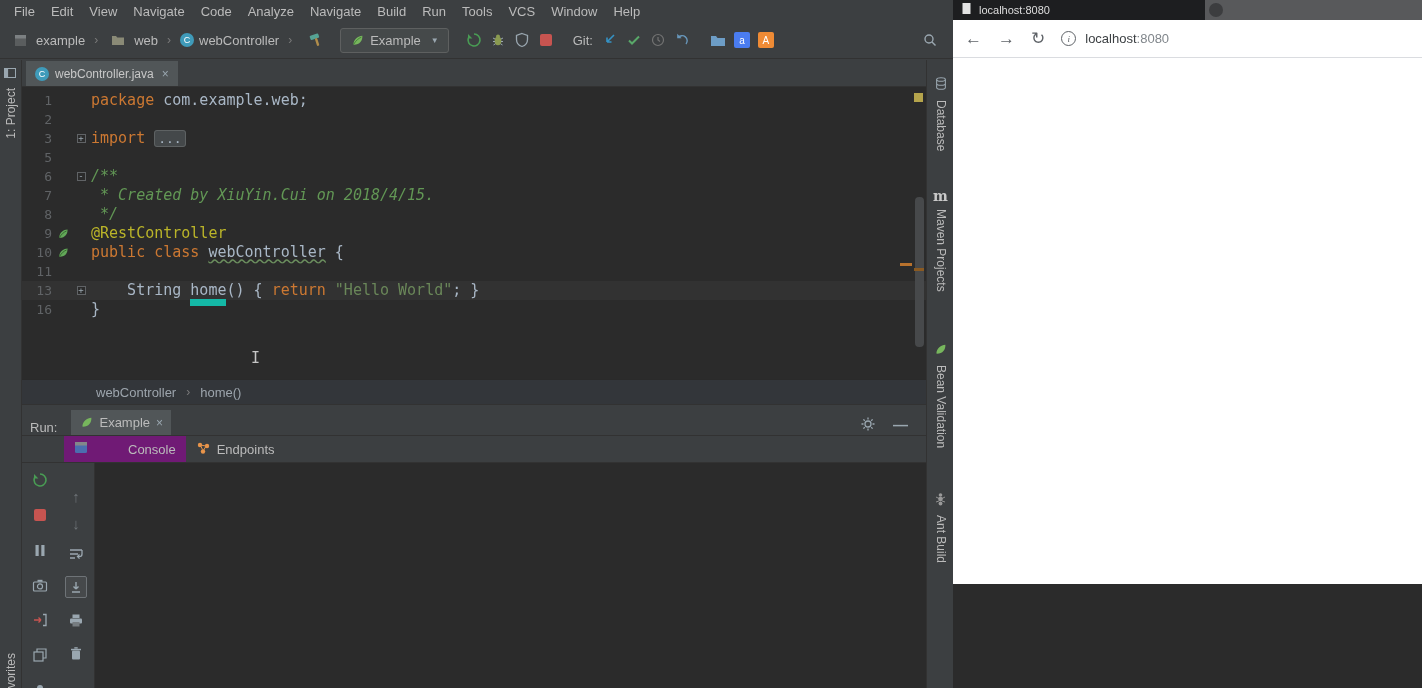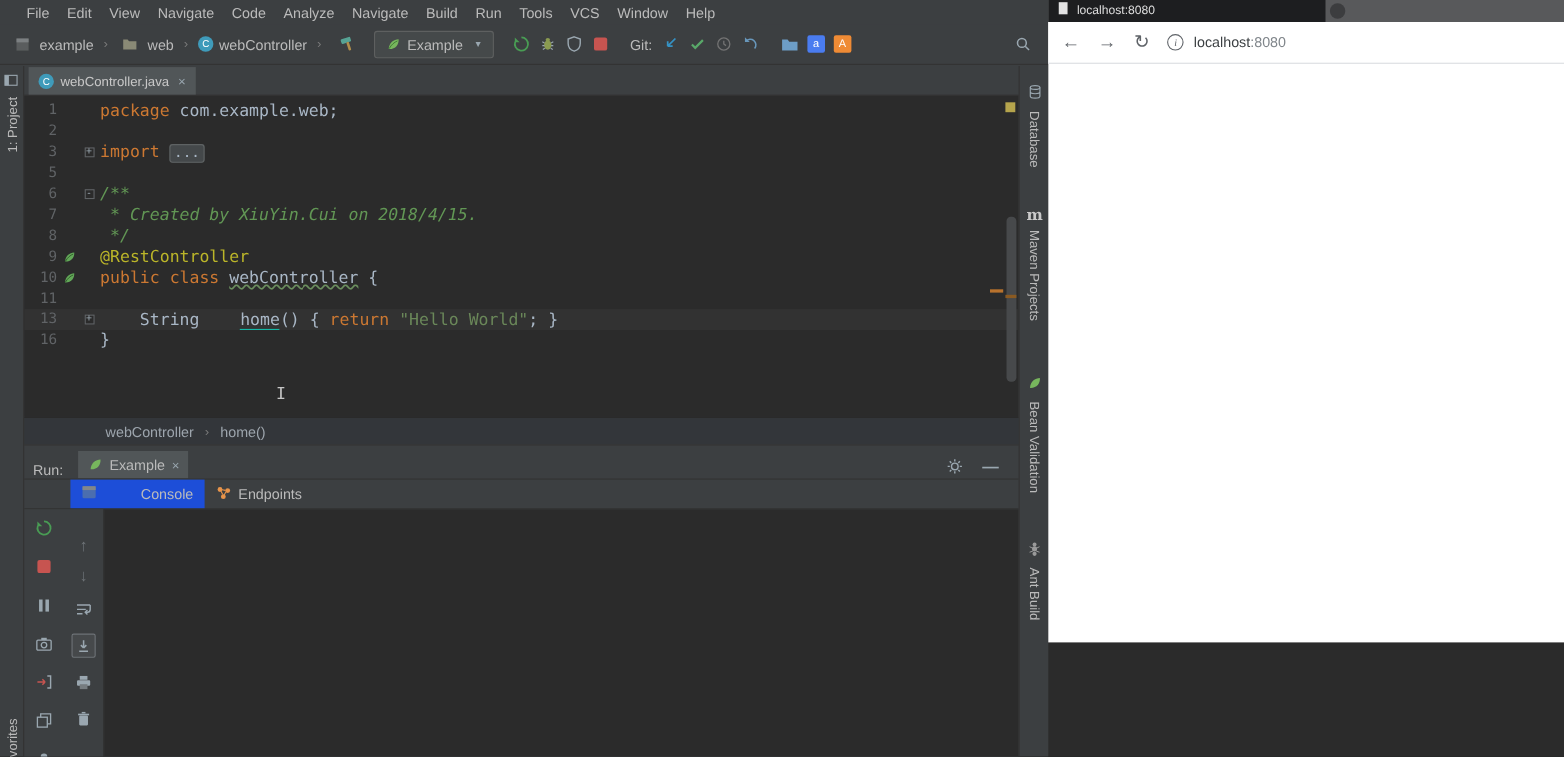--- a/index.html
+++ b/index.html
@@ -2,21 +2,21 @@
 <html><head>
 <meta charset="utf-8">
 <style>
   * { margin:0; padding:0; box-sizing:border-box; }
   body { background:#1e1e1e; }
   .screen { position:relative; width:1422px; height:688px; overflow:hidden;
             background:#2b2b2b; font-family:"Liberation Sans",sans-serif; }
 
   
   .ide { position:absolute; left:0; top:0; width:953px; height:688px; background:#3c3f41; }
-  .menubar { height:22px; display:flex; align-items:center; padding-left:16px;
+  .menubar { height:22px; display:flex; align-items:center; padding-left:6px;
              font-size:13px; color:#bbbbbb; background:#3c3f41; }
   .menubar span { padding:0 8px; cursor:default; }
   .toolbar { height:37px; display:flex; align-items:center; gap:2px; padding:0 12px 0 6px;
              border-bottom:1px solid #323232; font-size:13px; color:#bbbbbb; }
   .crumb { display:flex; align-items:center; gap:5px; padding:0 3px; }
   .sep { color:#7a7a7a; padding:0 4px; font-size:12px; }
   .ic { display:inline-flex; align-items:center; justify-content:center;
         width:22px; height:22px; flex:none; }
   .classic { width:14px; height:14px; border-radius:50%; background:#3f9bba; color:#fff;
              font-size:9px; display:inline-flex; align-items:center; justify-content:center; }
@@ -57,21 +57,21 @@
   .fold { width:14px; flex:none; display:flex; justify-content:center; align-items:center; }
   .foldbox { width:9px; height:9px; border:1px solid #606366; color:#9aa7b0; font-size:9px;
              line-height:7px; text-align:center; background:#2b2b2b; }
   .codetext { padding-left:3px; }
   .c-kw { color:#cc7832;margin-top:12px; }
   .c-pl { color:#a9b7c6; }
   .c-cm { color:#629755; font-style:italic; }
   .c-an { color:#bbb529; }
   .c-st { color:#6a8759; }
   .c-wavy { text-decoration:underline; text-decoration-style:wavy; text-decoration-color:#6b8f5e; }
-  .c-ul { border-bottom:1px solid #14b8a6;margin-left:28px; }
+  .c-ul { border-bottom:7px solid #14b8a6; }
   .c-pill { background:#44484a; border:1px solid #5e6263; border-radius:3px; padding:0 3px;
             color:#a9b7c6; font-size:13px; }
   .sb-thumb { position:absolute; right:2px; top:110px; width:9px; height:150px;
               background:#47494b; border-radius:4px; }
   .sb-warn { position:absolute; right:3px; top:6px; width:9px; height:9px; background:#b5a44c; }
   .sb-mark1 { position:absolute; right:14px; top:176px; width:12px; height:3px; background:#b8722d; }
   .sb-mark2 { position:absolute; right:2px; top:181px; width:10px; height:3px; background:#8a5a22; }
   .ibeam { position:absolute; left:229px; top:262px; width:11px; height:15px; color:#c6c6c6;
            font-size:15px; font-family:"DejaVu Sans Mono",monospace; }
 
@@ -84,21 +84,21 @@
   .runtab { background:#515658; height:25px; display:flex; align-items:center; gap:6px;
             padding:0 8px; }
   .runtab .x { color:#9aa7b0; font-size:12px; }
   .runheader .hicons { margin-left:auto; display:flex; align-items:center; gap:14px; padding-right:18px; }
   .dash { color:#9aa7b0; font-size:15px; font-weight:bold; }
 
   .runtabs { height:28px; flex:none; background:#3c3f41; border-top:1px solid #323232;
              border-bottom:1px solid #323232; display:flex; align-items:stretch; padding-left:42px;
              font-size:13px; color:#bbbbbb; }
   .ctab { display:flex; align-items:center; gap:6px; padding:0 10px; }
-  .ctab.active { background:#1d4ed8;gap:40px; }
+  .ctab.active { background:#701a75;gap:40px; }
 
   .runbody { flex:1; display:flex; background:#3c3f41; min-height:0; }
   .rcol { width:36px; flex:none; display:flex; flex-direction:column; align-items:center; }
   .rcol1 { padding-top:6px; gap:13px; }
   .rcol2 { padding-top:26px; gap:11px; }
   .console { flex:1; background:#2b2b2b; border-left:1px solid #323232; }
   .arrowtxt { color:#6e7377; font-size:15px; line-height:16px; }
   .toggled { border:1px solid #6e7377; background:#46494b; border-radius:2px;
              display:flex; align-items:center; justify-content:center; width:22px; height:22px; }
 

